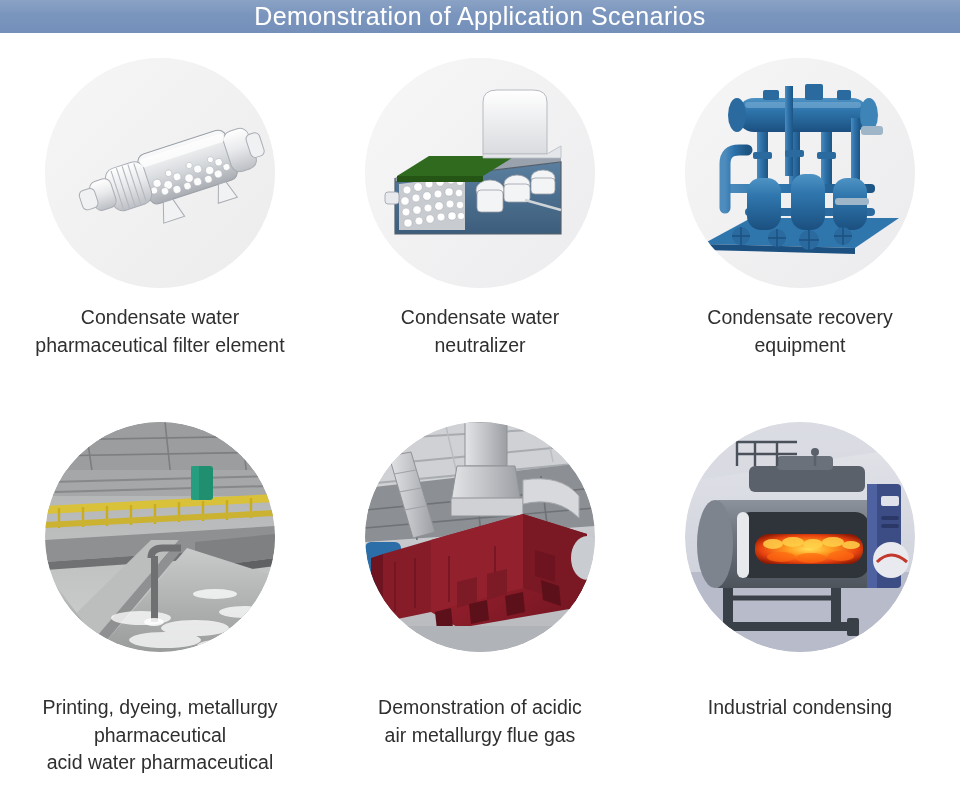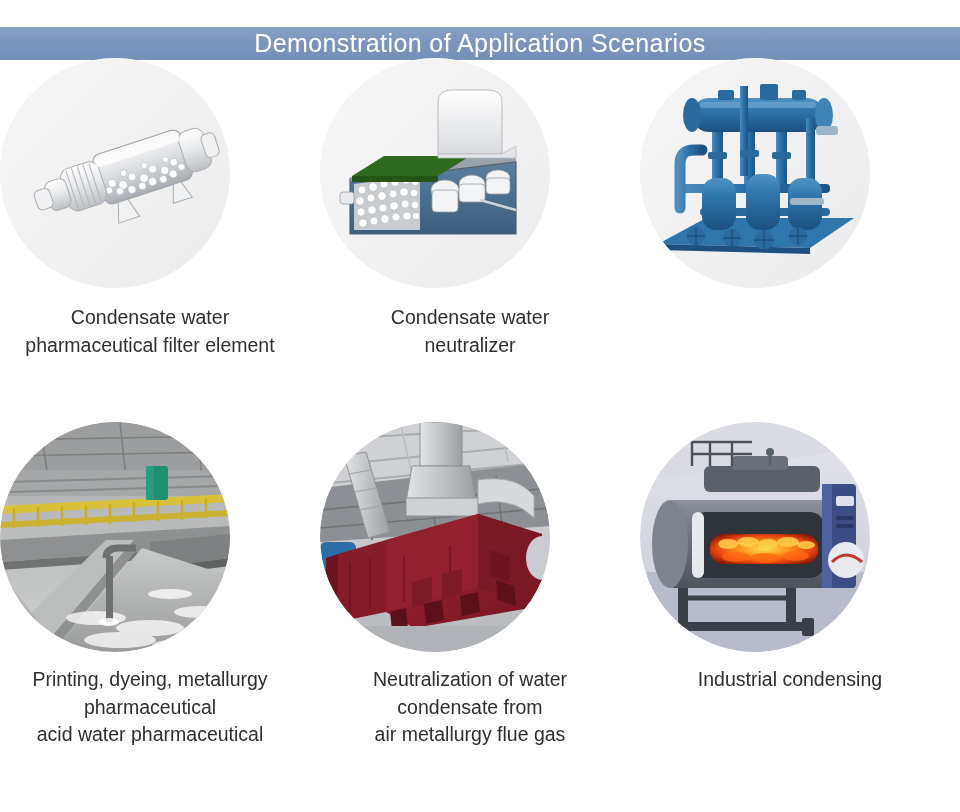--- a/index.html
+++ b/index.html
@@ -23,21 +23,20 @@
   .banner {
     position: absolute;
     left: 0;
     top: 0;
     width: 960px;
     height: 33px;
     background: linear-gradient(180deg, #8aa2c4 0%, #7a95bd 45%, #7490ba 100%);
     display: flex;
     align-items: center;
     justify-content: center;
-    margin-top: 27px;
   }
   .banner-title {
     color: #ffffff;
     font-size: 25px;
     font-weight: 400;
     letter-spacing: 0.4px;
     line-height: 1;
     white-space: nowrap;
     text-shadow: 0 0 1px rgba(255,255,255,0.25);
   }
@@ -50,23 +49,24 @@
     width: 960px;
     height: 779px;
     display: grid;
     grid-template-columns: repeat(3, 1fr);
     grid-template-rows: 367px 380px;
   }
 
   .card {
     display: flex;
     flex-direction: column;
+    align-items: center;
     padding-top: 25px;
   }
-  .card.row2 { padding-top: 22px; }
+  .card.row2 { padding-top: 22px; gap: 28px; }
 
   .thumb {
     width: 230px;
     height: 230px;
     border-radius: 50%;
     overflow: hidden;
     position: relative;
     background: #f2f2f3;
     flex: none;
   }
@@ -327,20 +327,24 @@
                 <path d="M149 178 h18 M158 169 v18"></path>
             </g>
 
             <path d="M40 150 L40 106 Q40 92 54 92 L62 92" stroke="url(#c3pipe)" stroke-width="11" fill="none" stroke-linecap="round"></path>
 
             <rect x="176" y="68" width="22" height="9" rx="3" fill="#9fb6c8"></rect>
             <rect x="150" y="140" width="34" height="7" rx="3" fill="#9fb6c8"></rect>
           </g>
         </svg>
       </div>
+      <div class="caption">
+        <span class="line">Condensate recovery</span>
+        <span class="line">equipment</span>
+      </div>
     </div>
 
     <div class="card row2">
       <div class="thumb">
         <svg viewBox="0 0 230 230" xmlns="http://www.w3.org/2000/svg" aria-hidden="true">
           <defs>
             <linearGradient id="c4sky" x1="0" y1="0" x2="0" y2="1">
               <stop offset="0" stop-color="#a9abac"></stop>
                 <stop offset="1" stop-color="#cfd0d0"></stop>
             </linearGradient>
@@ -509,22 +513,21 @@
               <path d="M176 158 L194 164 L196 184 L178 178 Z"></path>
             </g>
 
             <ellipse cx="222" cy="136" rx="16" ry="22" fill="#c9ccd0"></ellipse>
 
             <rect x="0" y="204" width="230" height="26" fill="#b0b3b7"></rect>
           </g>
         </svg>
       </div>
       <div class="caption">
-        <span class="line">Neutralization of water</span>
-        <span class="line">condensate from</span>
+        <span class="line">Demonstration of acidic</span>
         <span class="line">air metallurgy flue gas</span>
       </div>
     </div>
 
     <div class="card row2">
       <div class="thumb">
         <svg viewBox="0 0 230 230" xmlns="http://www.w3.org/2000/svg" aria-hidden="true">
           <defs>
             <linearGradient id="c6bg" x1="0" y1="0" x2="0" y2="1">
               <stop offset="0" stop-color="#e4e5ea"></stop>

